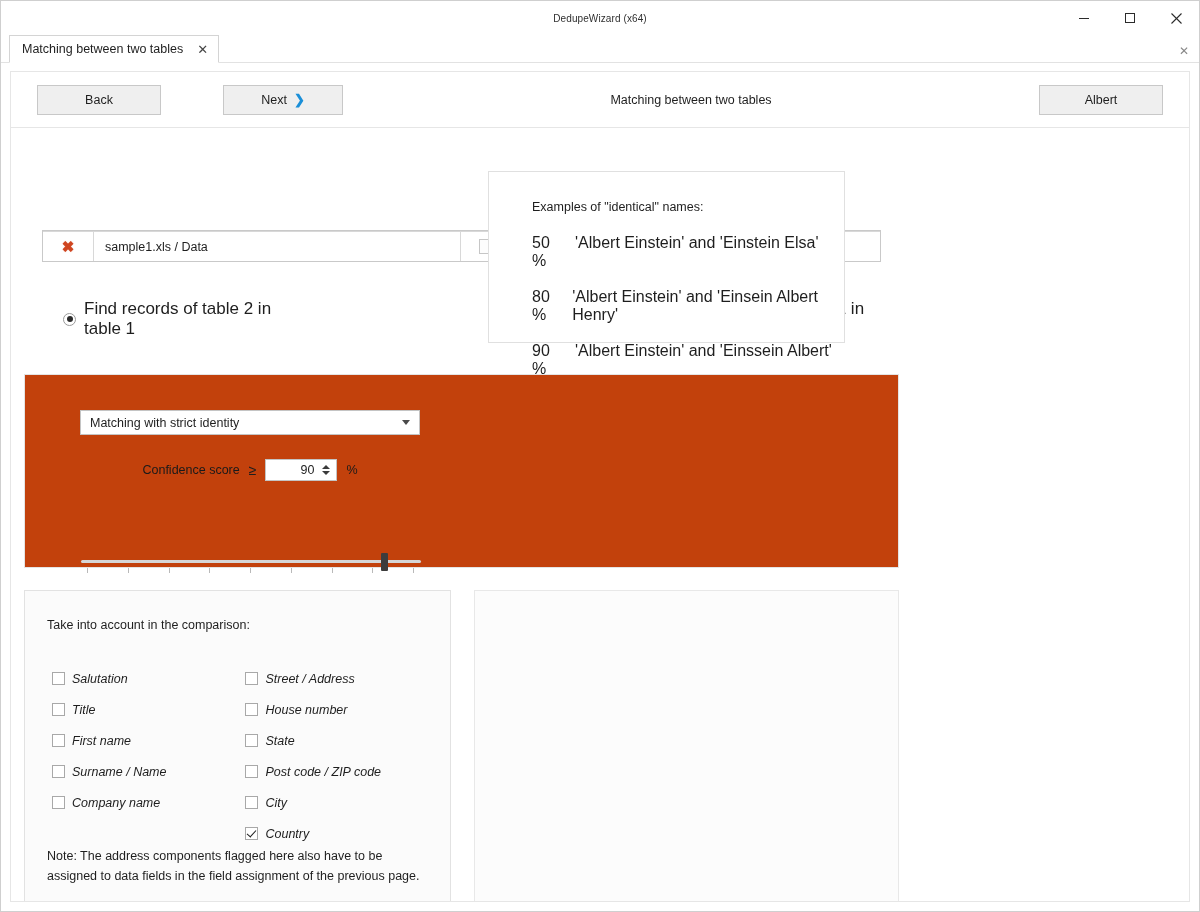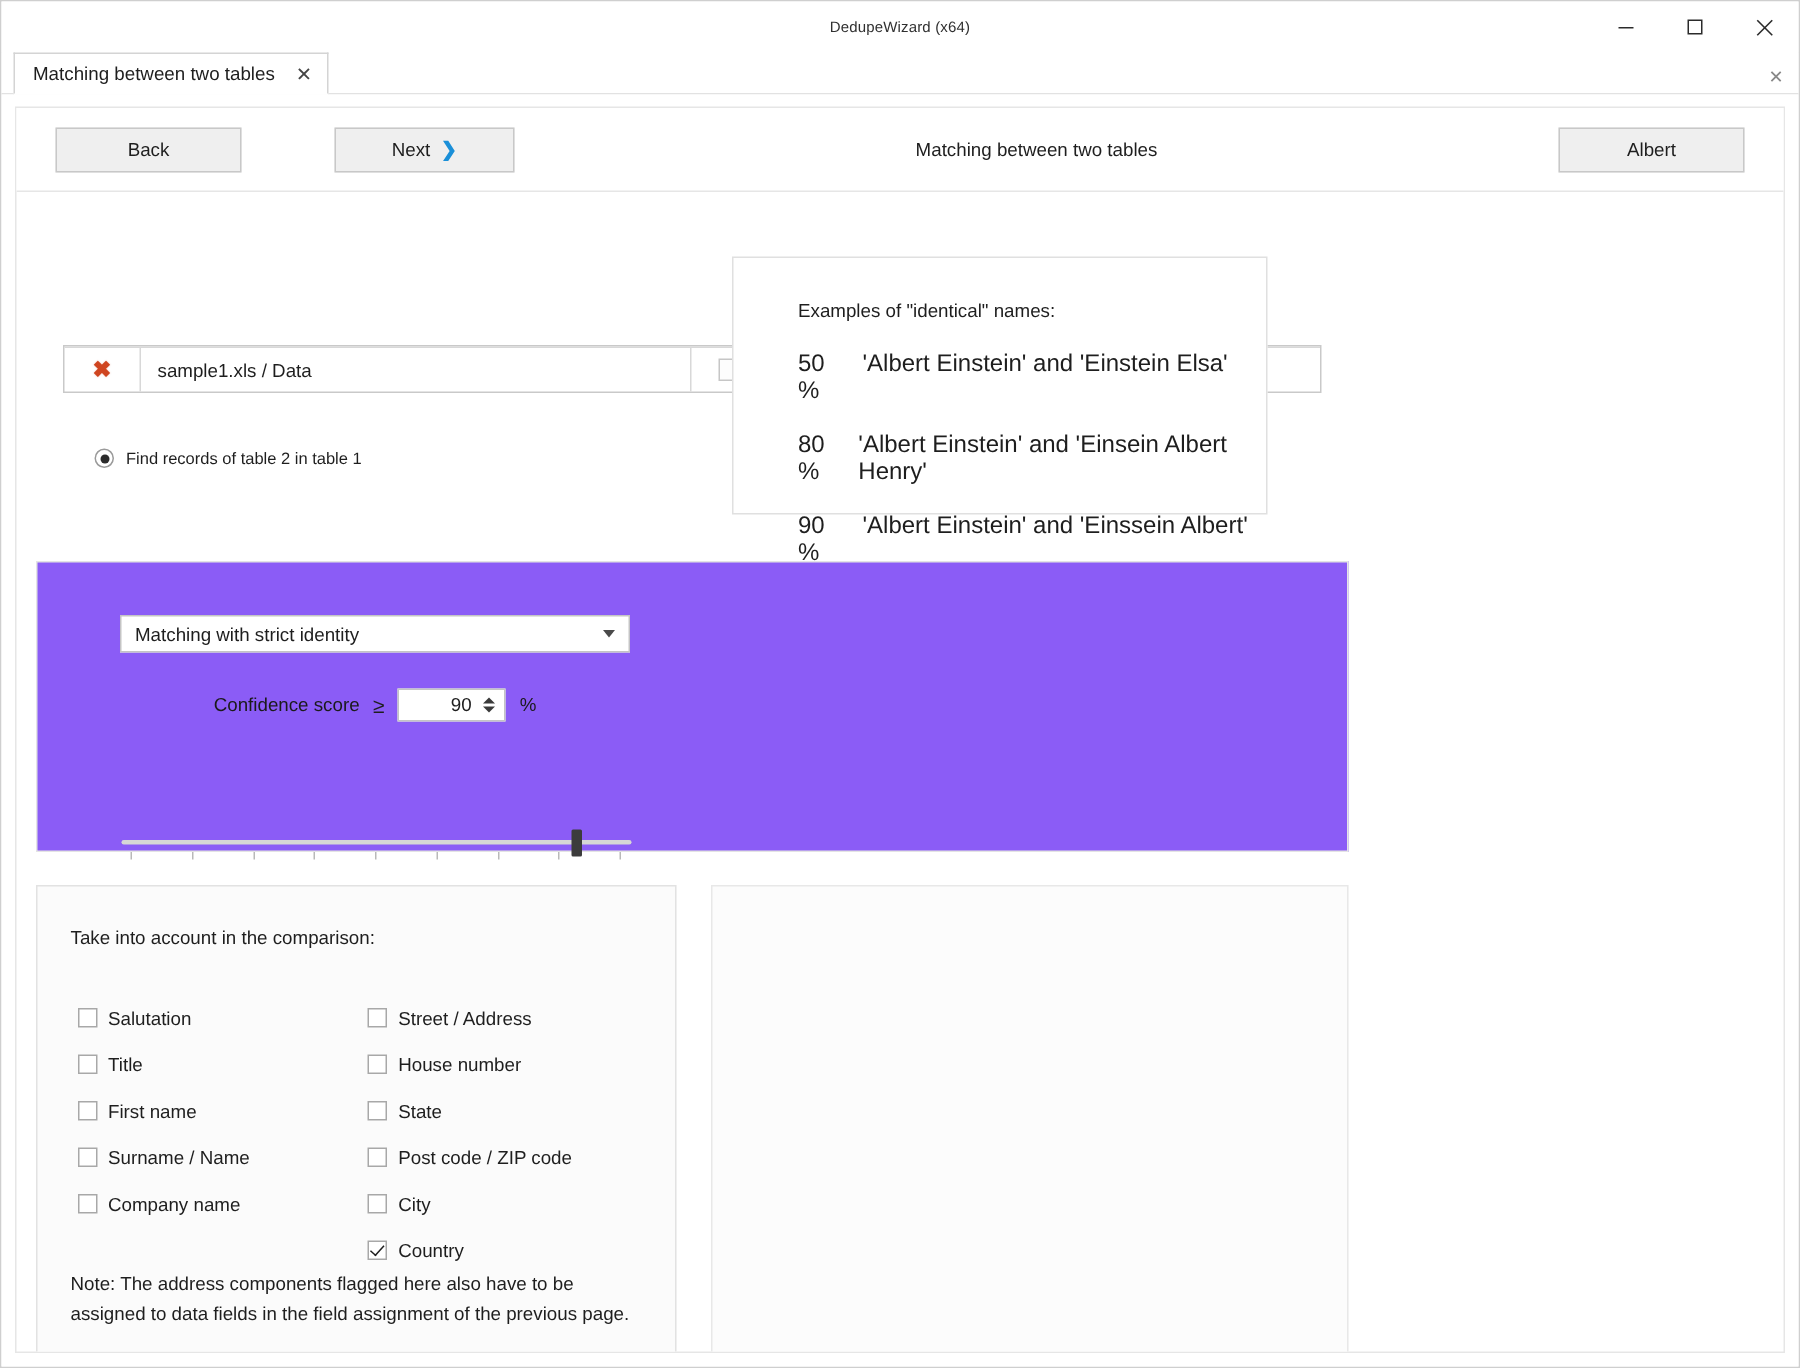--- a/index.html
+++ b/index.html
@@ -222,21 +222,21 @@
     box-sizing: border-box;
   }
 
   
   .radios {
     position: absolute;
     left: 52px;
     top: 170px;
     width: 820px;
     display: flex;
-    font-size: 11px;
+    font-size: 17px;
   }
   .radio-item { display: flex; align-items: center; gap: 8px; color: #1e1e1e; }
   .radio-item.second { margin-left: 366px; }
   .radio {
     width: 13px; height: 13px;
     border: 1px solid #9a9a9a;
     border-radius: 50%;
     background: #fff;
     box-sizing: border-box;
     position: relative;
@@ -253,21 +253,21 @@
 
   
   .group-match {
     position: absolute;
     left: 13px;
     top: 245px;
     width: 875px;
     height: 194px;
     box-sizing: border-box;
     border: 1px solid #e4e4e4;
-    background: #8b5cf6;
+    background: #c2410c;
   }
   .combo {
     position: absolute;
     left: 55px;
     top: 35px;
     width: 340px;
     height: 25px;
     box-sizing: border-box;
     border: 1px solid #c4c4c4;
     background: #ffffff;
@@ -424,20 +424,21 @@
   }
   .check-col { display: flex; flex-direction: column; }
   .check-col.col2 { margin-left: 79px; }
   .check-item {
     display: flex;
     align-items: center;
     gap: 7px;
     height: 31px;
     font-size: 12.5px;
     color: #1e1e1e;
+    font-style: italic;
   }
   .cbox {
     width: 13px; height: 13px;
     box-sizing: border-box;
     border: 1px solid #a8a8a8;
     background: #ffffff;
     flex: 0 0 13px;
     position: relative;
   }
   .cbox.on::after {

